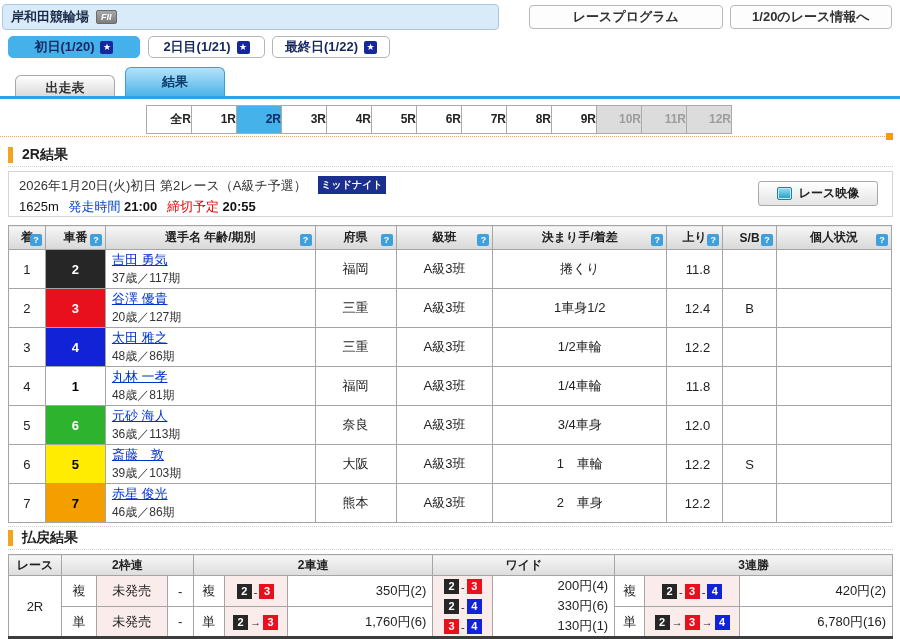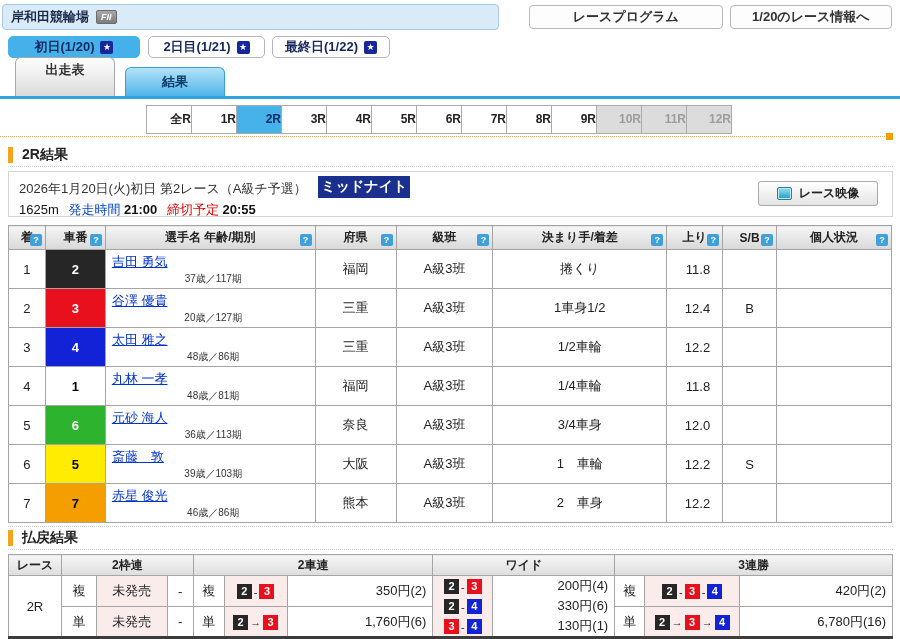--- a/index.html
+++ b/index.html
@@ -27,21 +27,21 @@
     color:#16275e; cursor:pointer; }
   .day-tab.active { background:#44b1ea; border-color:#44b1ea; }
   .day-tab.t1 { width:132px; }
   .day-tab.t2 { width:117px; margin-left:8px; }
   .day-tab.t3 { width:118px; margin-left:7px; }
   .star-icon { display:inline-block; width:13px; height:13px; margin-left:6px; background:#16279b;
     border-radius:2px; color:#fff; font-size:9px; line-height:13px; text-align:center; }
 
   
   .main-tabs { display:flex; align-items:flex-end; margin:5px 0 0 15px; height:29px; }
-  .main-tab { width:100px; height:39px; margin-right:10px; border:1px solid #a8a8a8; border-bottom:none;
+  .main-tab { width:100px; height:21px; margin-right:10px; border:1px solid #a8a8a8; border-bottom:none;
     border-radius:6px 6px 0 0; background:linear-gradient(#ffffff,#dadada); text-align:center;
     font-weight:bold; font-size:13px; color:#333; line-height:24px; cursor:pointer; }
   .main-tab.active { height:29px; line-height:28px; background:linear-gradient(#b4e2f8,#4fb4e8);
     border:1px solid #3a9fd8; border-bottom:none; color:#0c3c6e;margin-top:16px; }
   .blue-line { height:3px; background:#2fa3e0; width:900px; }
 
   
   .race-tabs { display:flex; margin:6px 0 0 146px; height:29px; }
   .race-tab { width:46px; height:29px; border:1px solid #ababab; margin-left:-1px; background:#fff;
     text-align:right; line-height:27px; font-weight:bold; font-size:12px; color:#222; cursor:pointer; }
@@ -56,21 +56,21 @@
     border-bottom:1px dotted #cfcfcf; }
   .section-head.topline { border-top:1px dotted #cfcfcf; margin-top:3px; }
   .orange-bar { width:5px; height:16px; background:#f5a21c; margin-right:9px; }
   .section-title { font-weight:bold; font-size:14px; color:#222; }
 
   
   .race-info { position:relative; margin:4px 7px 0 8px; border:1px solid #d5d5d5; height:46px;
     padding:4px 10px 0 10px; }
   .info-line1 { font-size:13px; color:#333; }
   .midnight-badge { display:inline-block; margin-left:8px; background:#1b2f8e; color:#fff;
-    font-size:14px; font-weight:bold; padding:2px 3px; vertical-align:2px; }
+    font-size:10px; font-weight:bold; padding:2px 3px; vertical-align:2px; }
   .info-line2 { font-size:13px; margin-top:3px; color:#111; }
   .lbl-start { color:#0645c8; margin-left:6px; }
   .lbl-close { color:#e00000; margin-left:6px; }
   .t-bold { font-weight:bold; }
   .video-btn { position:absolute; right:14px; top:9px; width:120px; height:25px;
     background:linear-gradient(#ffffff,#e4e4e4); border:1px solid #a8a8a8; border-radius:3px;
     font-size:12px; font-weight:bold; color:#222; display:flex; align-items:center;
     justify-content:center; cursor:pointer; }
   .film-icon { display:inline-block; width:15px; height:13px; margin-right:7px;
     background:linear-gradient(#7fd4ec 20%,#35a8cc 80%); border:1px solid #2a7a9a; border-radius:2px;
@@ -83,21 +83,21 @@
   .results-table th { position:relative; height:24px; background:linear-gradient(#f6f6f6,#d8d8d8);
     font-size:12px; font-weight:bold; color:#222; }
   .help-icon { position:absolute; right:3px; bottom:3px; width:12px; height:12px; background:#3fa0dc;
     border-radius:2px; color:#fff; font-size:9px; font-weight:bold; line-height:12px;
     text-align:center; cursor:pointer; }
   .results-table td { height:39px; font-size:13px; }
   .c-place { text-align:center; }
   .c-bike { text-align:center; font-weight:bold; font-size:15px; }
   .c-rider { padding-left:6px; }
   .rider-link { color:#0033cc; font-size:13px; text-decoration:underline; }
-  .rider-age { font-size:10px; color:#333; margin-top:1px;text-align:center; }
+  .rider-age { font-size:12px; color:#333; margin-top:1px; }
   .c-pref, .c-class, .c-margin, .c-sb { text-align:center; }
   .c-lap { text-align:right; padding-right:12px; }
 
   
   .payout-table { margin:4px 0 0 8px; width:885px; border:1px solid #8a8a8a;
     border-bottom:3px solid #3c3c3c; }
   .payout-table th, .payout-table td { border:1px solid #a5a5a5; }
   .payout-table th { height:21px; background:linear-gradient(#f6f6f6,#dddddd); font-size:12px;
     font-weight:bold; color:#222; }
   .payout-table td { height:31px; font-size:13px; color:#222; }

